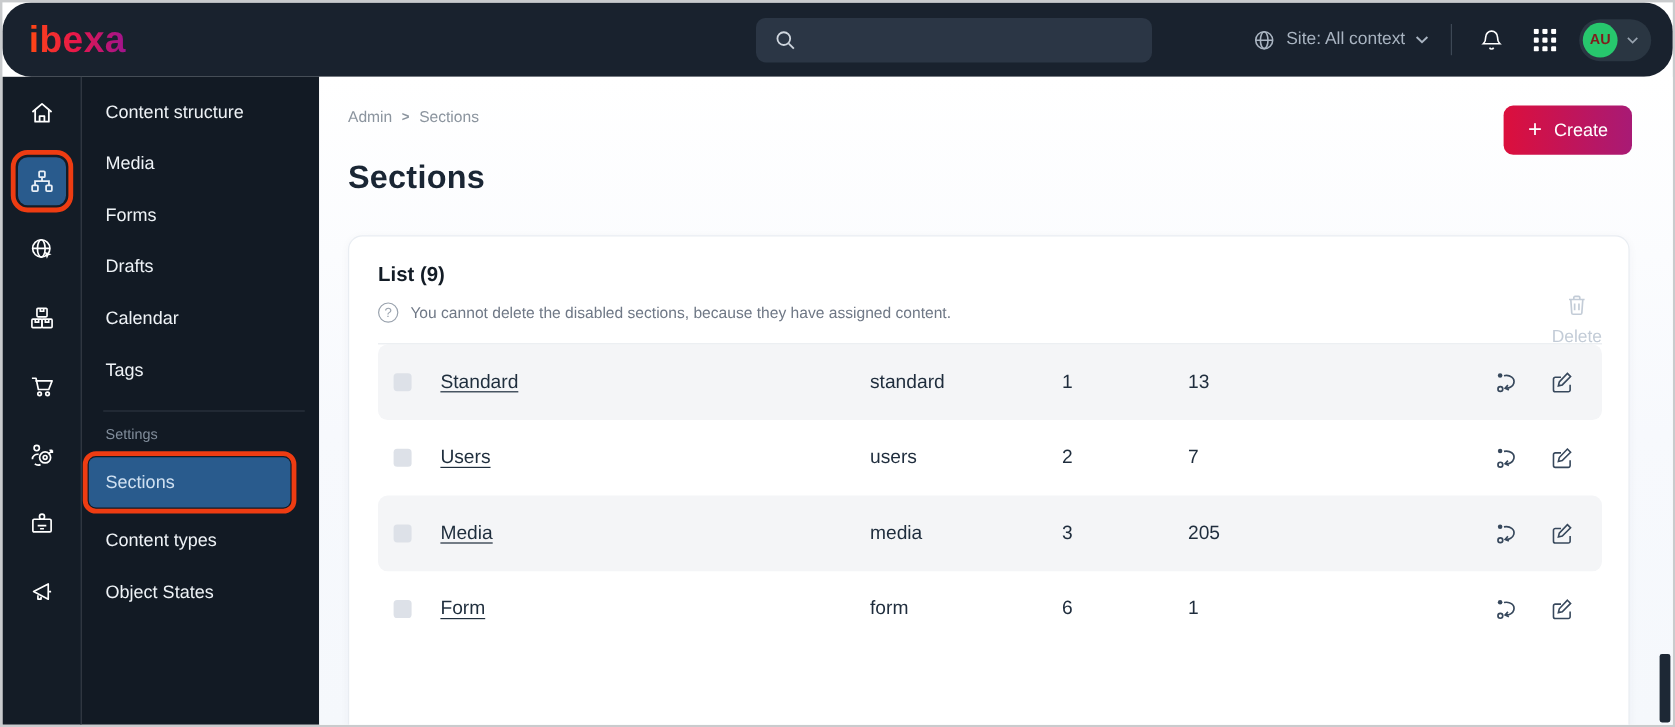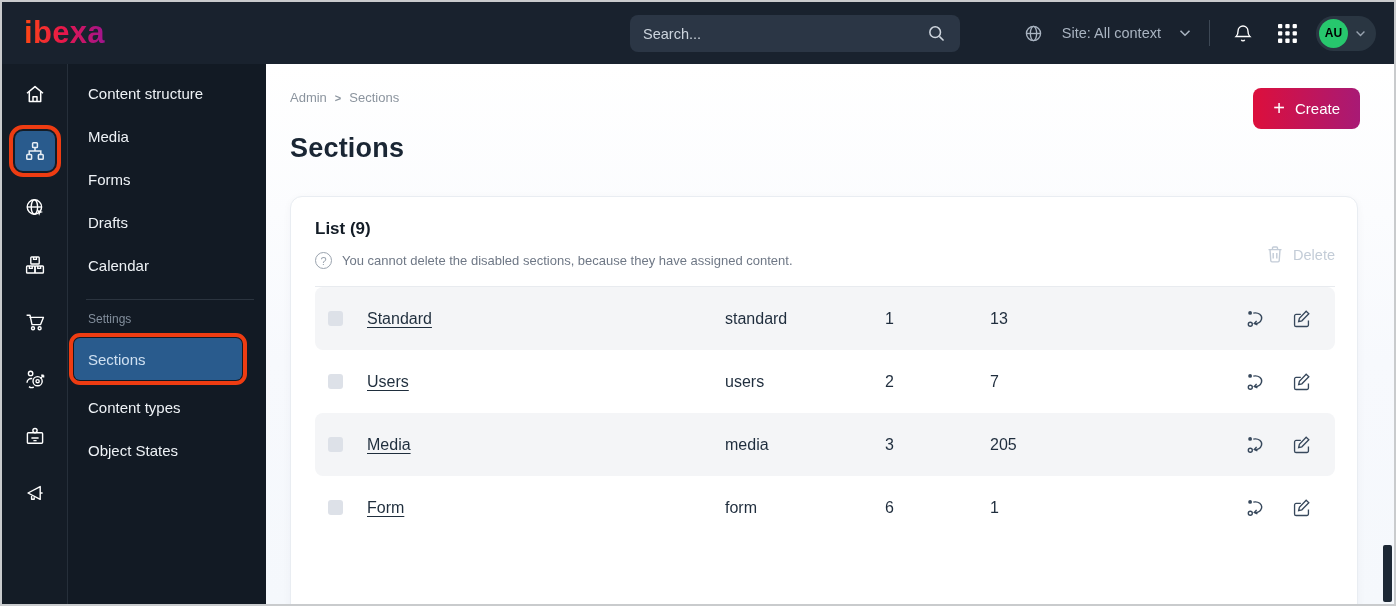--- a/index.html
+++ b/index.html
@@ -7,21 +7,21 @@
   body {
     font-family: "Liberation Sans", sans-serif;
     position: relative;
     border: 2px solid #c9cbcd;
     background: #ffffff;
     overflow: hidden;
   }
   
   .topbar {
     height: 62px; background: #19222e;
-    display: flex; align-items: center; position: relative;
+    display: flex; align-items: center; position: relative; border-radius: 24px;
   }
   .logo {
     margin-left: 22px; font-size: 31px; font-weight: 800; letter-spacing: .3px;
     background: linear-gradient(90deg,#ff4713 0%,#e8174a 48%,#a0148e 100%);
     -webkit-background-clip: text; background-clip: text; color: transparent;
     font-style: normal;
   }
   .searchbox {
     position: absolute; left: 628px; top: 13px; width: 330px; height: 37px;
     background: #2b3645; border-radius: 8px;
@@ -29,30 +29,30 @@
   }
   .searchbox input {
     flex: 1; background: transparent; border: none; outline: none;
     color: #e7ecf2; font-size: 14.5px; font-family: "Liberation Sans", sans-serif;
   }
   .searchbox input::placeholder { color: #ccd4dd; opacity: 1; }
   .topbar-right {
     position: absolute; right: 18px; top: 0; height: 62px;
     display: flex; align-items: center; gap: 14px;
   }
-  .site-context { display:flex; align-items:center; gap:18px; color:#a9b4c1; font-size:14.5px; cursor:pointer; }
+  .site-context { display:flex; align-items:center; gap:8px; color:#a9b4c1; font-size:14.5px; cursor:pointer; }
   .tb-divider { width:1px; height:26px; background:#3d4855; margin:0 4px; }
   .icon-btn { display:flex; align-items:center; justify-content:center; width:30px; height:30px; cursor:pointer; }
   .avatar-pill {
     display:flex; align-items:center; gap:7px; background:#2a3642;
     border-radius: 999px; padding: 3px 10px 3px 3px; cursor: pointer;
   }
   .avatar-circle {
     width: 29px; height: 29px; border-radius: 50%; background: #27c76d;
-    color:#000000; font-size:12px; font-weight:700;
+    color:#7f1d1d; font-size:12px; font-weight:700;
     display:flex; align-items:center; justify-content:center;
   }
   
   .layout { display:flex; height: 540px; }
   .iconbar {
     width: 66px; background: #141c26; border-right: 1px solid #262f3a;
     display: flex; flex-direction: column; align-items: center;
     padding-top: 10px; gap: 17px; flex: none;
   }
   .iconbar .slot { width:40px; height:40px; display:flex; align-items:center; justify-content:center; cursor:pointer; }
@@ -99,20 +99,21 @@
   .list-title { font-size: 17px; font-weight: 700; color:#131c26; }
   .list-note { display:flex; align-items:center; gap:10px; margin-top: 13px; color:#6f7886; font-size: 13px; }
   .help-icon {
     width:17px; height:17px; border:1.4px solid #9aa3ae; border-radius:50%;
     color:#9aa3ae; font-size:11px; display:flex; align-items:center; justify-content:center; flex:none;
   }
   .delete-btn {
     position:absolute; right: 0; top: 26px; display:flex; align-items:center; gap:9px;
     background:none; border:none; color:#c3ccd7; font-size:14.5px; cursor: default;
     font-family:"Liberation Sans",sans-serif;
+    flex-direction:column;
   }
   .head-divider { border-bottom: 1px solid #e8ebef; margin-top: 17px; }
   
   .tbl-row {
     display: grid;
     grid-template-columns: 52px 358px 160px 105px 1fr 118px;
     align-items: center;
   }
   .tbl-header { height: 54px; color:#8b95a5; font-size: 12.5px; }
   .tbl-data { height: 63px; font-size: 16px; color:#1f2d3d; border-radius: 8px; }
@@ -125,21 +126,20 @@
   .scroll-thumb { position:absolute; right:2px; bottom:2px; width:9px; height:57px; background:#1d2835; border-radius:2px; }
   svg { display:block; }
 </style>
 </head>
 <body>
 
 <header class="topbar">
   <div class="logo">ibexa</div>
 
   <div class="searchbox">
-    <input type="text" placeholder="Search..." style="">
     <span class="icon-btn" style="width:22px;height:22px;">
       <svg width="19" height="19" viewBox="0 0 20 20" fill="none" stroke="#cfd6de" stroke-width="1.6">
         <circle cx="8.6" cy="8.6" r="5.6"></circle>
           <path d="M13 13 L17.4 17.4"></path>
       </svg>
     </span>
   </div>
 
   <div class="topbar-right">
     <div class="site-context">
@@ -260,20 +260,23 @@
         <span>Media</span>
       </div>
     <div class="menu-item">
         <span>Forms</span>
       </div>
     <div class="menu-item">
         <span>Drafts</span>
       </div>
     <div class="menu-item">
         <span>Calendar</span>
+      </div>
+    <div class="menu-item">
+        <span>Tags</span>
       </div>
     <div class="menu-divider"></div>
     <div class="menu-section-label">Settings</div>
     <div class="menu-item active">
         <span>Sections</span>
       </div>
     <div class="menu-item" style="margin-top:6px;">
         <span>Content types</span>
       </div>
     <div class="menu-item">

